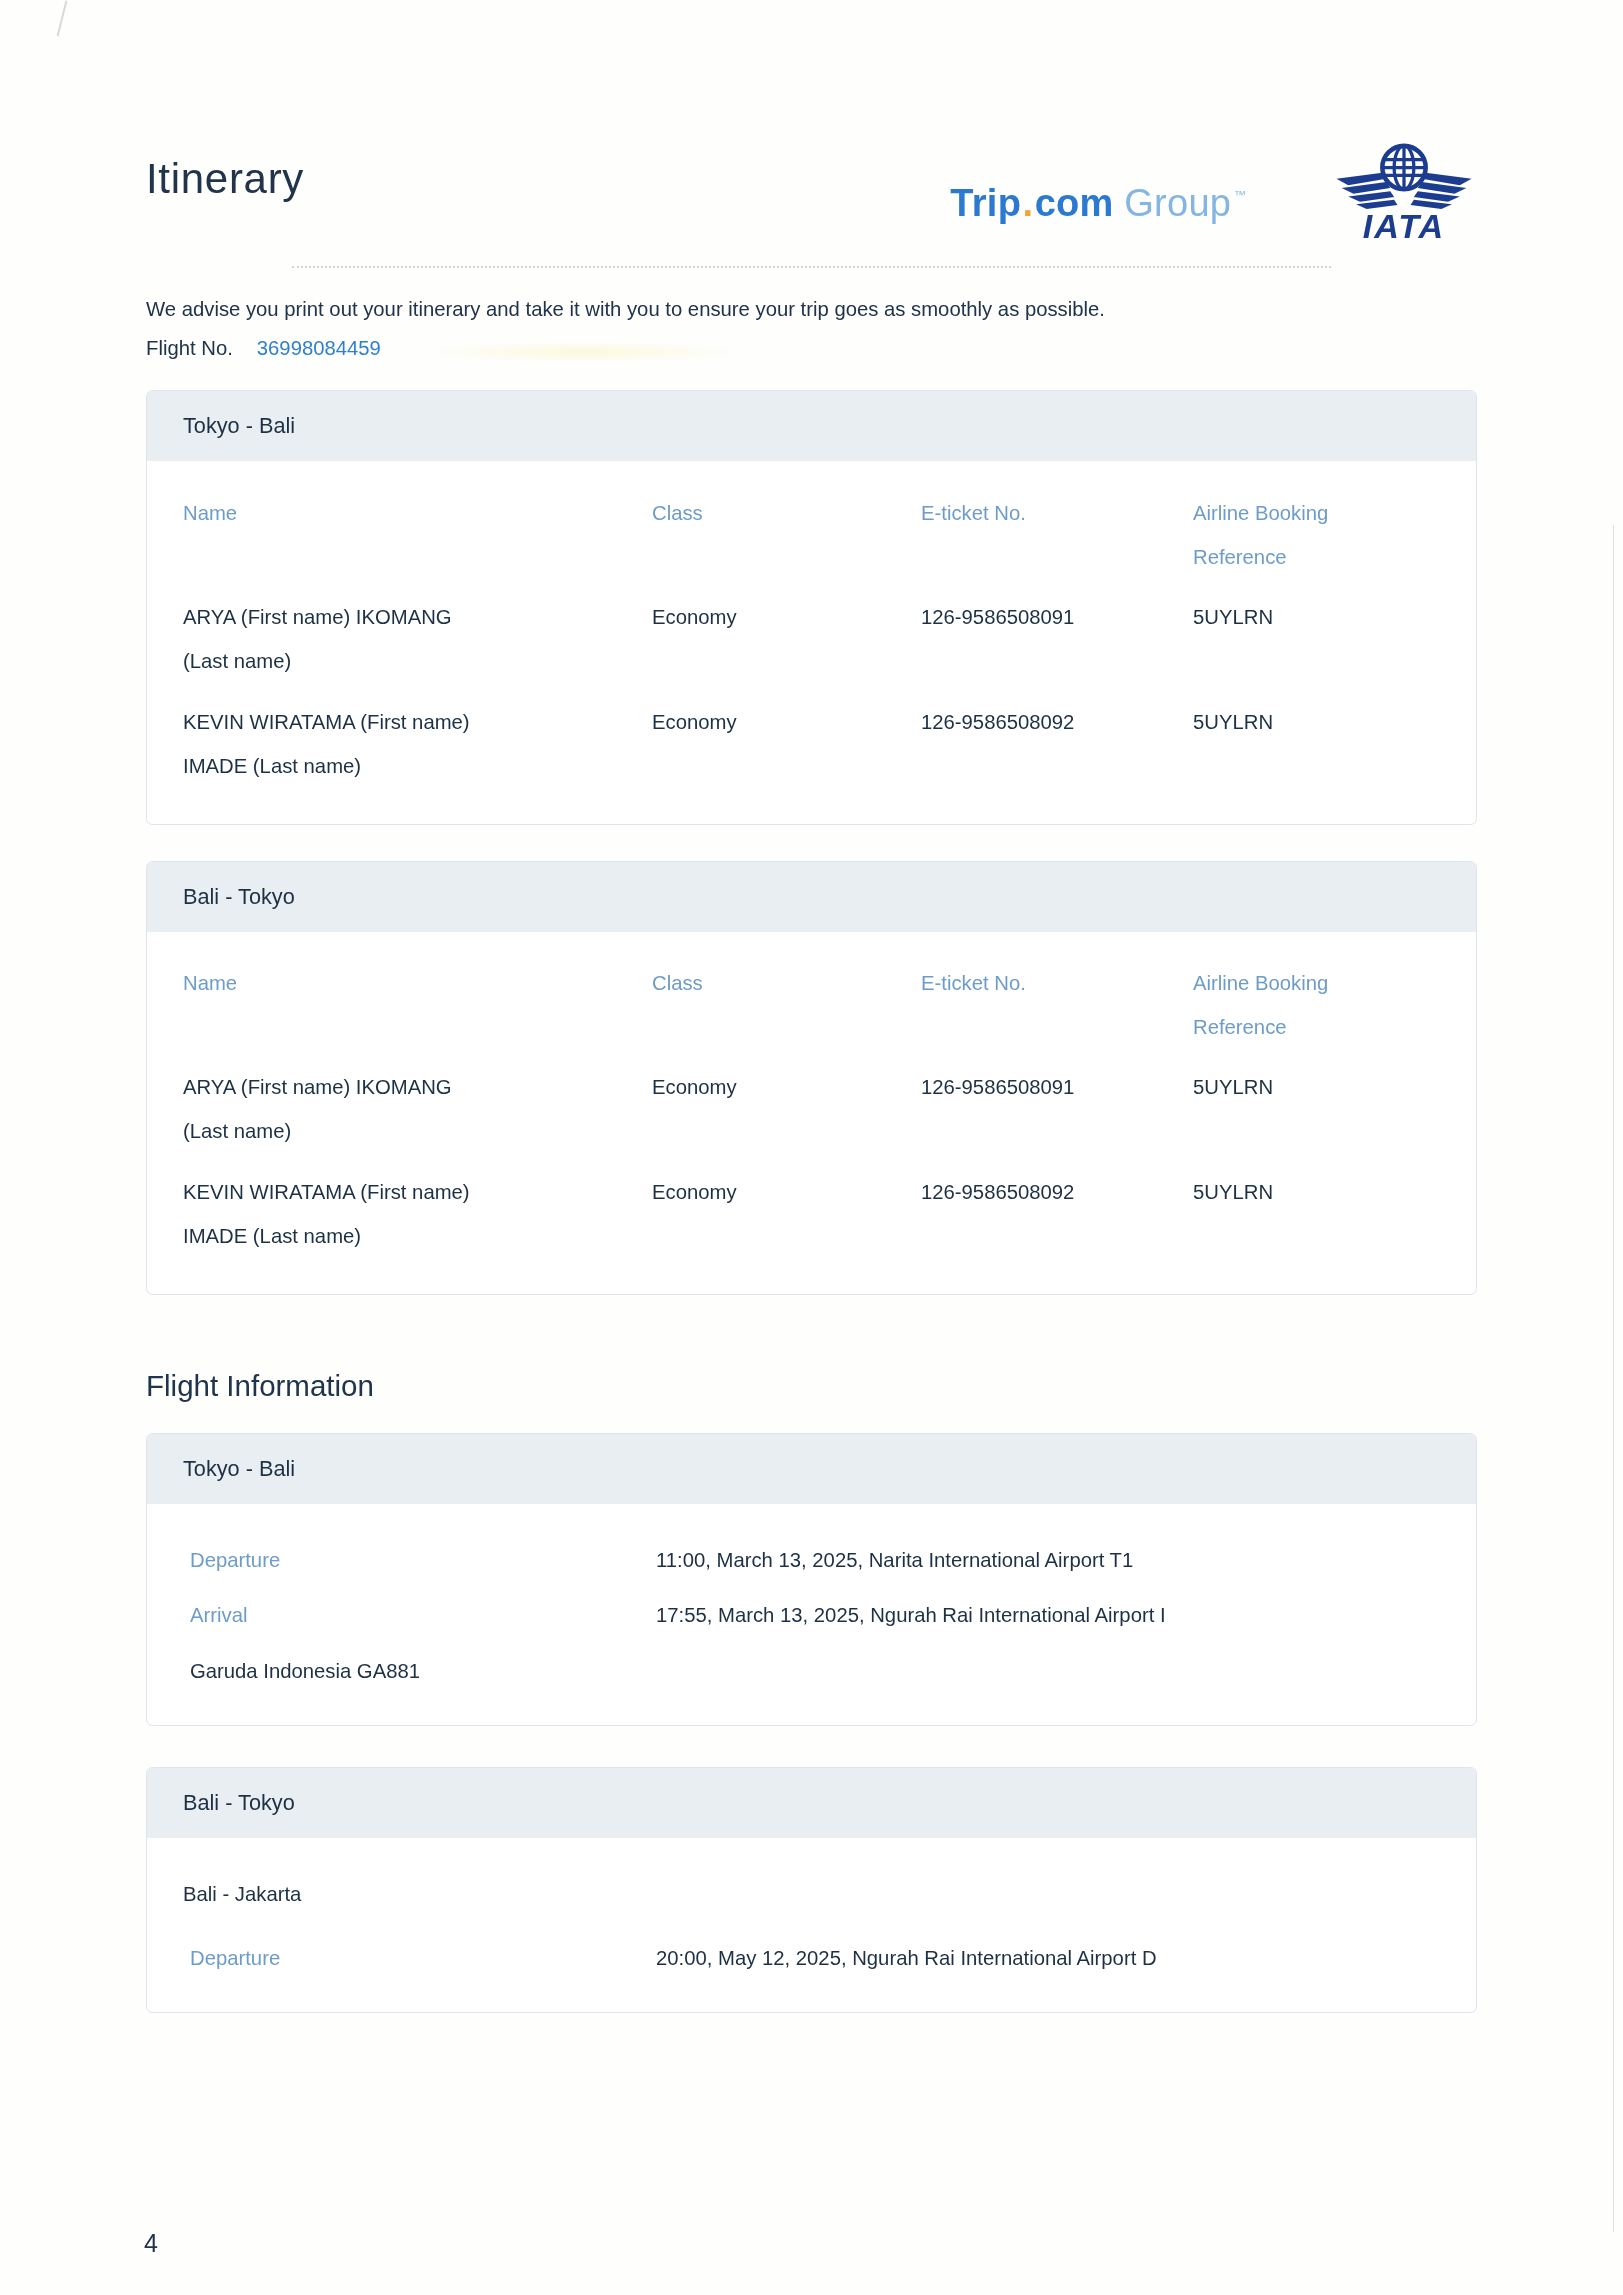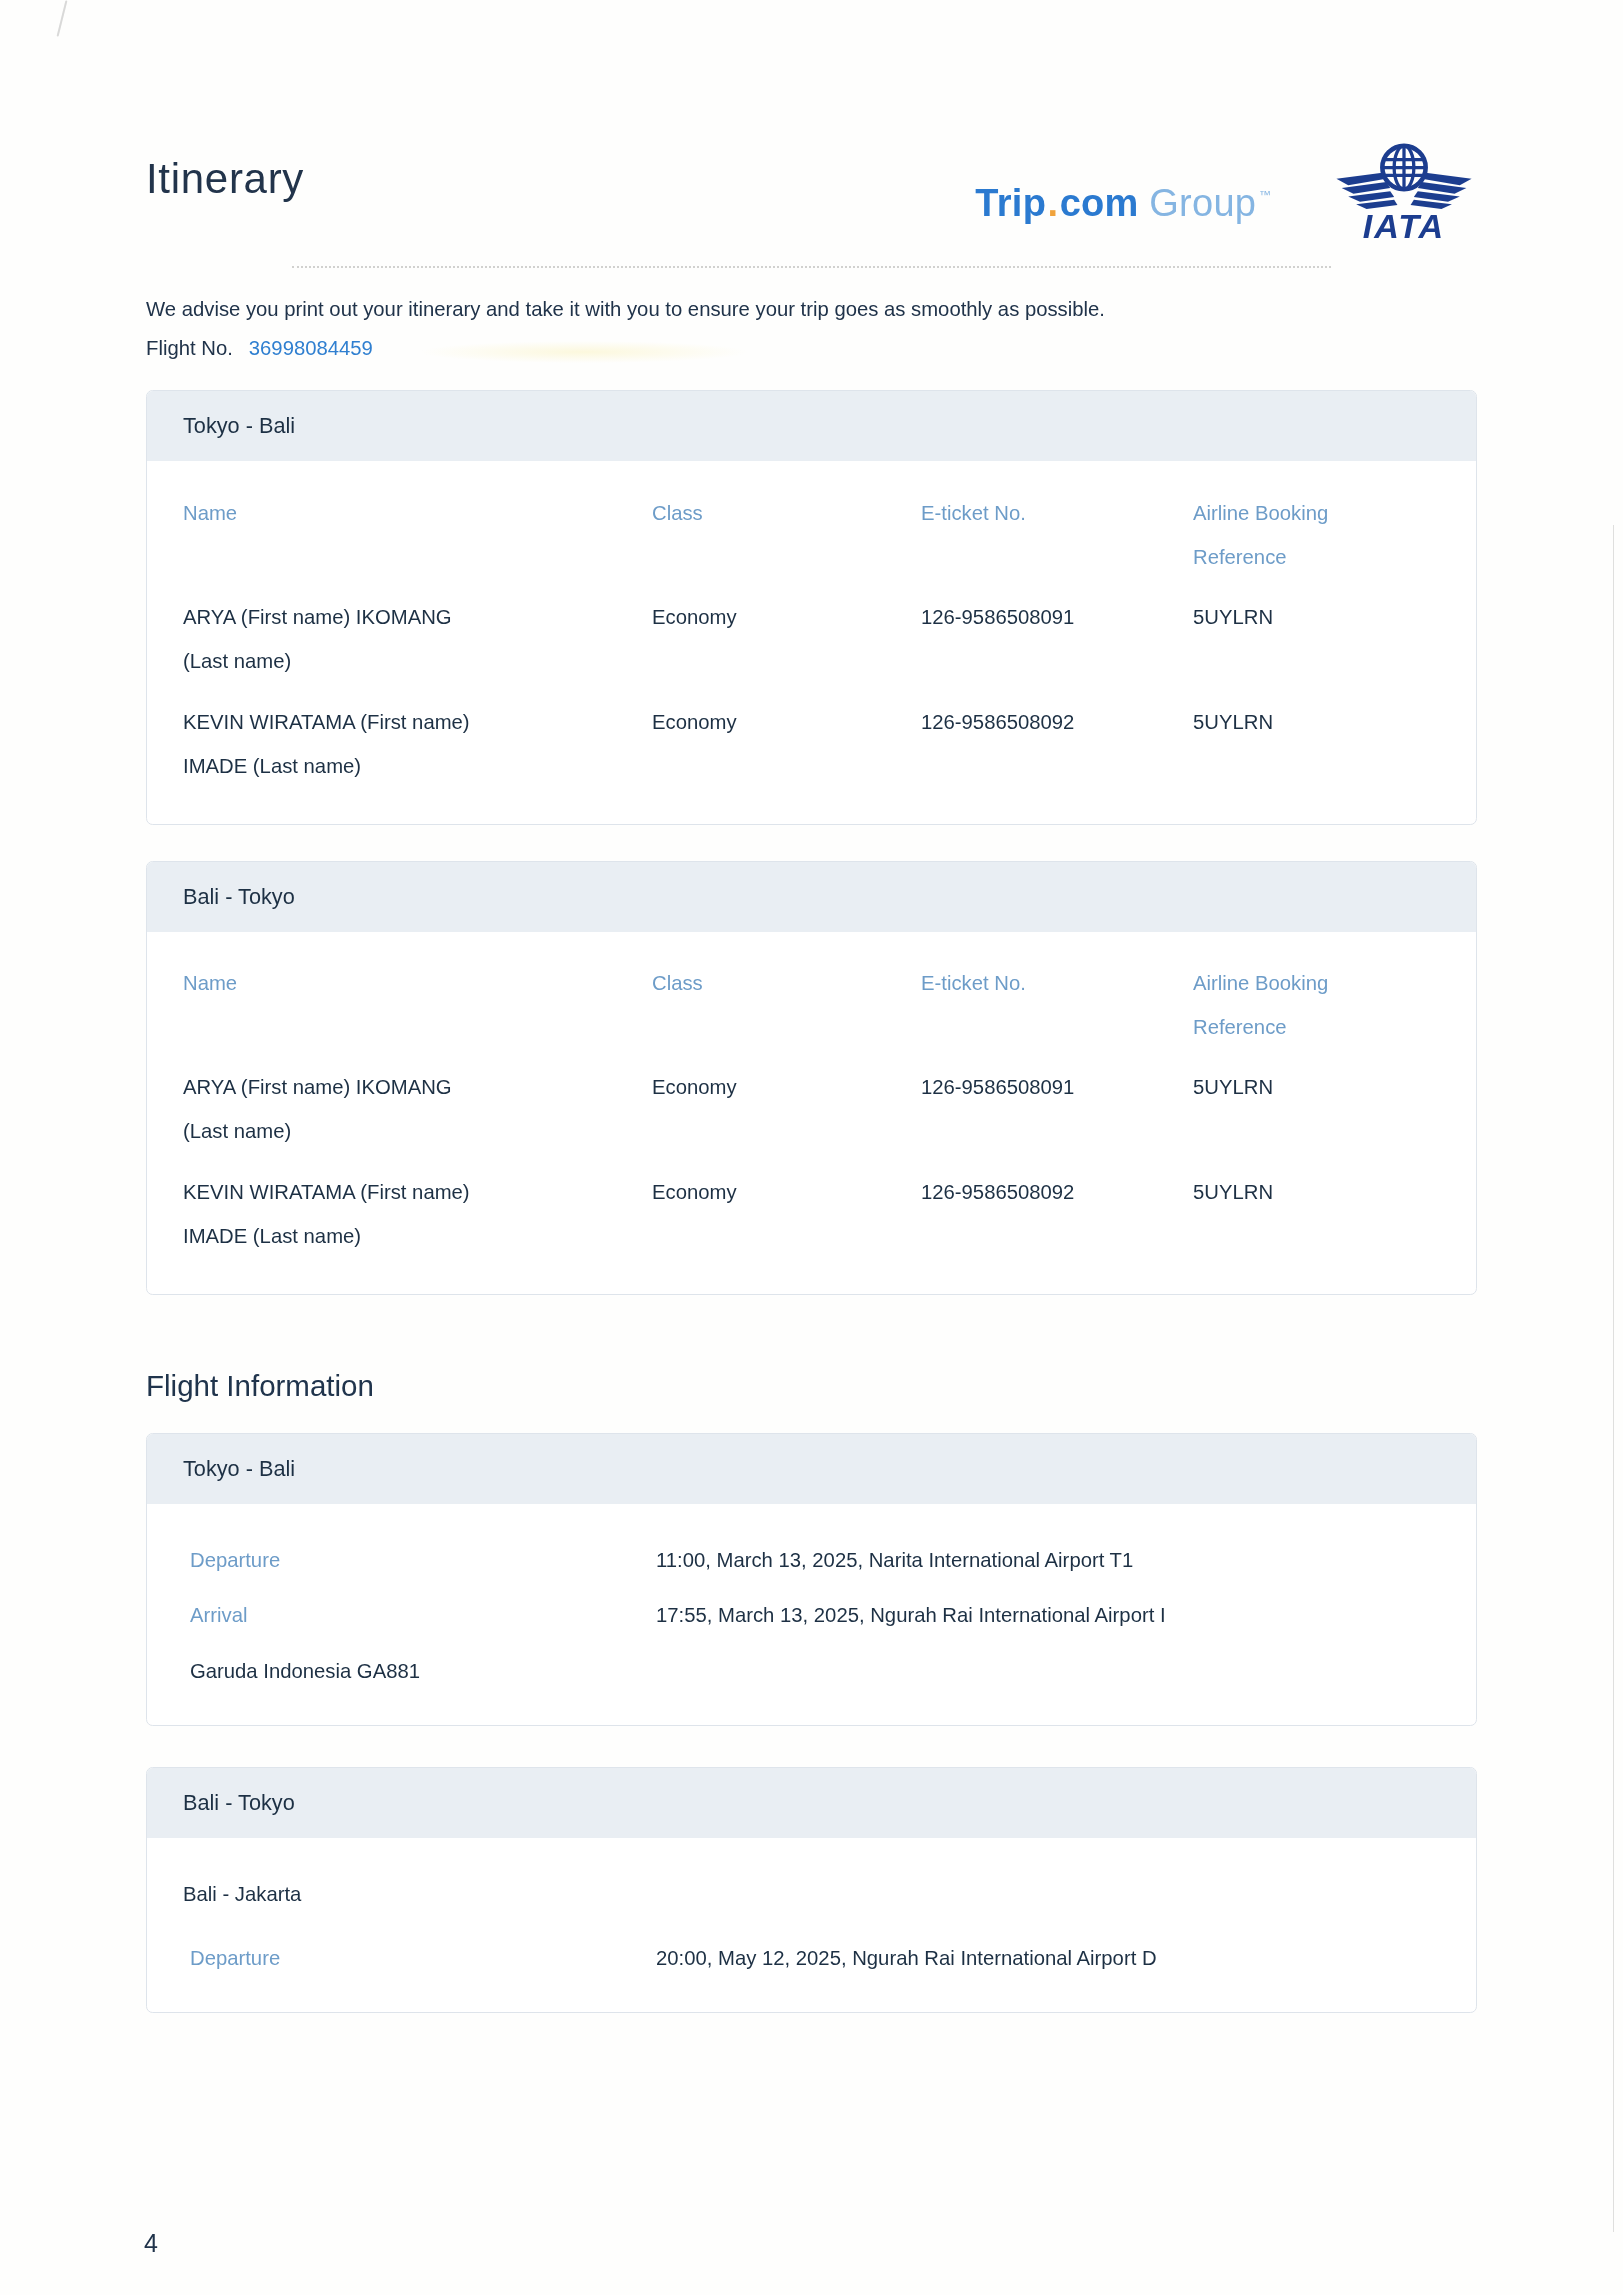--- a/index.html
+++ b/index.html
@@ -14,21 +14,21 @@
   .content{padding:0 146px;}
 
   
   .doc-title{
     margin:0;padding-top:155px;
     font-size:42px;font-weight:400;letter-spacing:0.7px;
     color:#22344b;
   }
   .logo-row{
     position:absolute;top:138px;right:150px;
-    display:flex;align-items:center;gap:64px;
+    display:flex;align-items:center;gap:89px;
   }
   .tripcom{
     display:flex;align-items:baseline;
     font-size:38px;font-weight:700;color:#2b7ad0;
     letter-spacing:0.3px;white-space:nowrap;padding-top:26px;
   }
   .tripcom .dot{color:#f0a33c;margin:0 1.3px;}
   .tripcom .group{font-weight:400;color:#85b5e2;margin-left:10.5px;}
   .tripcom .tm{font-size:11.8px;color:#85b5e2;font-weight:400;position:relative;top:-17px;margin-left:2.6px;}
   .iata{width:138px;height:105px;}
@@ -44,21 +44,21 @@
     font-size:29.5px;font-weight:400;color:#20344c;
   }
   .advice{
     margin:26px 0 0 0;
     font-size:20.3px;line-height:1.55;color:#20334a;
   }
   .booking-no-line{
     margin:11.8px 0 0 0;
     font-size:20.3px;color:#20334a;
   }
-  .booking-no{color:#2f7fd0;margin-left:16px;}
+  .booking-no{color:#2f7fd0;margin-left:24px;}
 
   
   .card{
     margin-top:30px;
     border:1.3px solid #dee4eb;
     border-radius:6.6px;
     background:#fff;
     overflow:hidden;
   }
   .card-header{

